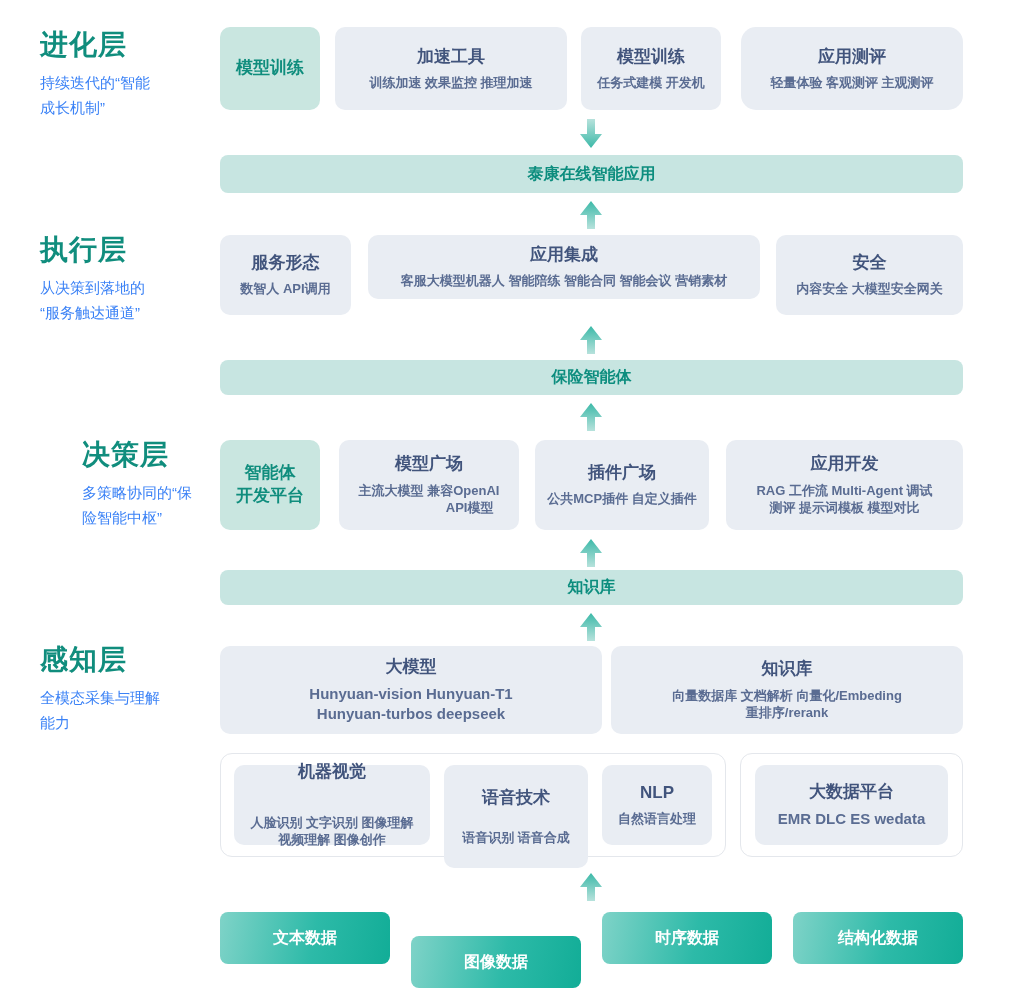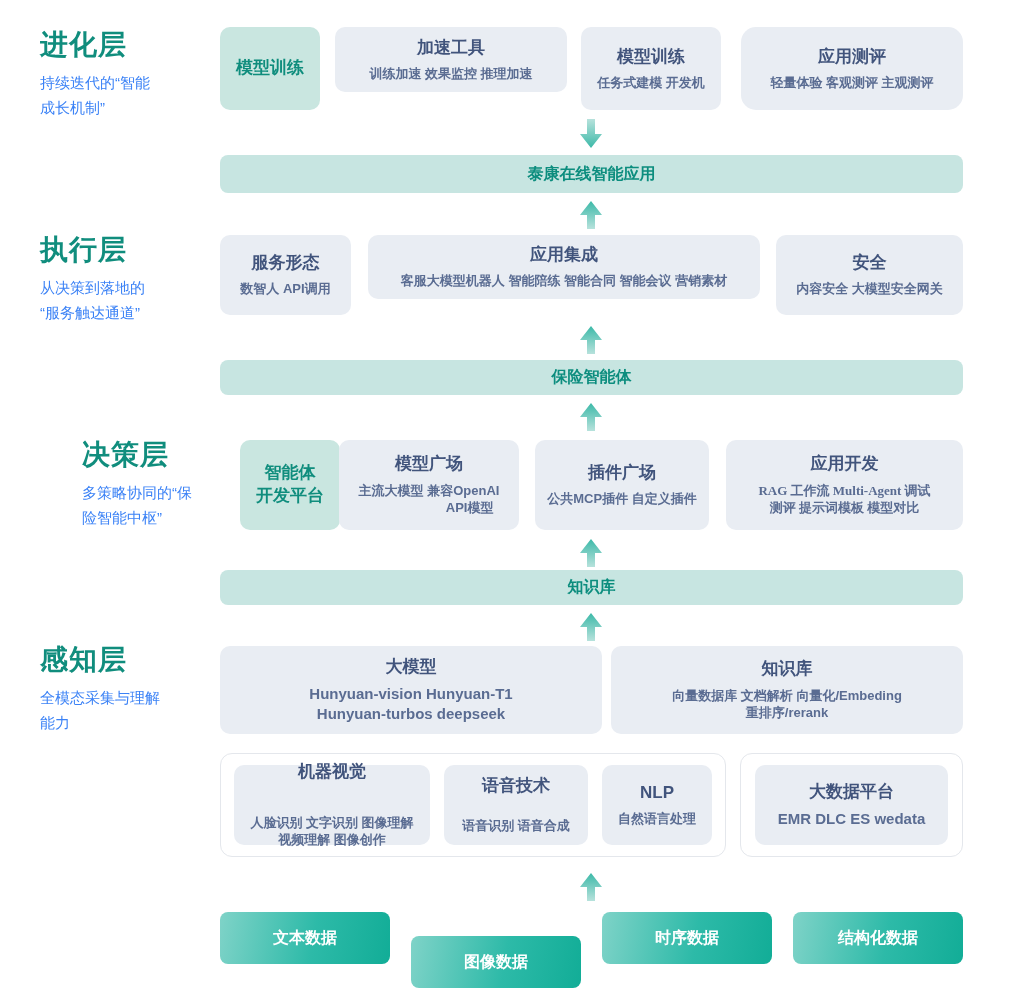--- a/index.html
+++ b/index.html
@@ -88,21 +88,21 @@
     <div class="layer-desc">
       <div>持续迭代的“智能</div>
       <div>成长机制”</div>
     </div>
   </div>
 
   <div class="card teal no-sub" style="left:220px;top:27px;width:100px;height:83px;">
     <div class="c-title">模型训练</div>
   </div>
 
-  <div class="card" style="left:335px;top:27px;width:232px;height:65px;">
+  <div class="card" style="left:335px;top:27px;width:232px;height:83px;">
     <div class="c-title">加速工具</div>
     <div class="c-sub">训练加速 效果监控 推理加速</div>
   </div>
 
   <div class="card" style="left:581px;top:27px;width:140px;height:83px;">
     <div class="c-title">模型训练</div>
     <div class="c-sub">任务式建模 开发机</div>
   </div>
 
   <div class="card" style="left:741px;top:27px;width:222px;height:83px;border-radius:15px;">
@@ -190,41 +190,41 @@
   </div>
 
   <div class="layer-label" style="top:440px;margin-left:42px;">
     <div class="layer-title">决策层</div>
     <div class="layer-desc">
       <div>多策略协同的“保</div>
       <div>险智能中枢”</div>
     </div>
   </div>
 
-  <div class="card teal no-sub" style="left:220px;top:440px;width:100px;height:90px;margin-left:20px;">
+  <div class="card teal no-sub" style="left:220px;top:440px;width:100px;height:90px;">
     <div class="c-title">
       <span class="ln" style="display:block">智能体</span>
       <span class="ln" style="display:block">开发平台</span>
     </div>
   </div>
 
   <div class="card" style="left:339px;top:440px;width:180px;height:90px;">
     <div class="c-title">模型广场</div>
     <div class="c-sub">
       <span class="ln">主流大模型      兼容OpenAI</span>
       <span class="ln" style="text-align:right;padding-right:6px;">API模型</span>
     </div>
   </div>
 
   <div class="card" style="left:535px;top:440px;width:174px;height:90px;">
     <div class="c-title">插件广场</div>
     <div class="c-sub">公共MCP插件 自定义插件</div>
   </div>
 
-  <div class="card" style="left:726px;top:440px;width:237px;height:90px;font-family:Liberation Serif, serif;">
+  <div class="card" style="left:726px;top:440px;width:237px;height:90px;">
     <div class="c-title">应用开发</div>
     <div class="c-sub">
       <span class="ln">RAG 工作流 Multi-Agent 调试</span>
       <span class="ln">测评 提示词模板 模型对比</span>
     </div>
   </div>
 
   <div class="arrow" style="left:578px;top:538px;">
     <svg viewBox="0 0 26 30">
         <defs>
@@ -280,21 +280,21 @@
   <div class="group-box" style="left:220px;top:753px;width:506px;height:104px;"></div>
 
   <div class="card" style="left:234px;top:765px;width:196px;height:80px;gap:24px;">
     <div class="c-title">机器视觉</div>
     <div class="c-sub">
       <span class="ln">人脸识别 文字识别 图像理解</span>
       <span class="ln">视频理解 图像创作</span>
     </div>
   </div>
 
-  <div class="card" style="left:444px;top:765px;width:144px;height:80px;gap:14px;">
+  <div class="card" style="left:444px;top:765px;width:144px;height:103px;gap:14px;">
     <div class="c-title">语音技术</div>
     <div class="c-sub">语音识别 语音合成</div>
   </div>
 
   <div class="card" style="left:602px;top:765px;width:110px;height:80px;">
     <div class="c-title">NLP</div>
     <div class="c-sub">自然语言处理</div>
   </div>
 
   <div class="group-box" style="left:740px;top:753px;width:223px;height:104px;"></div>

